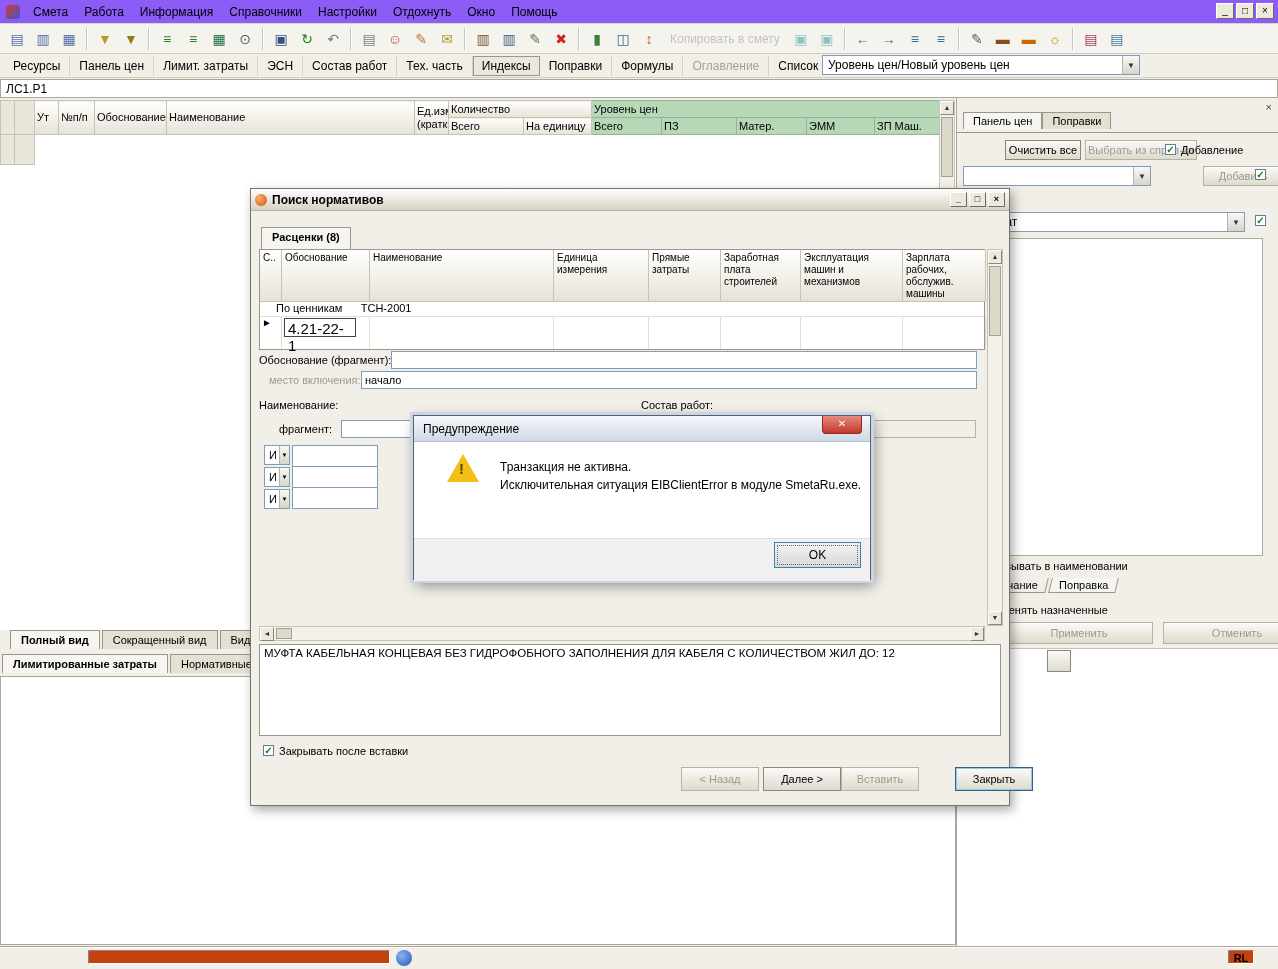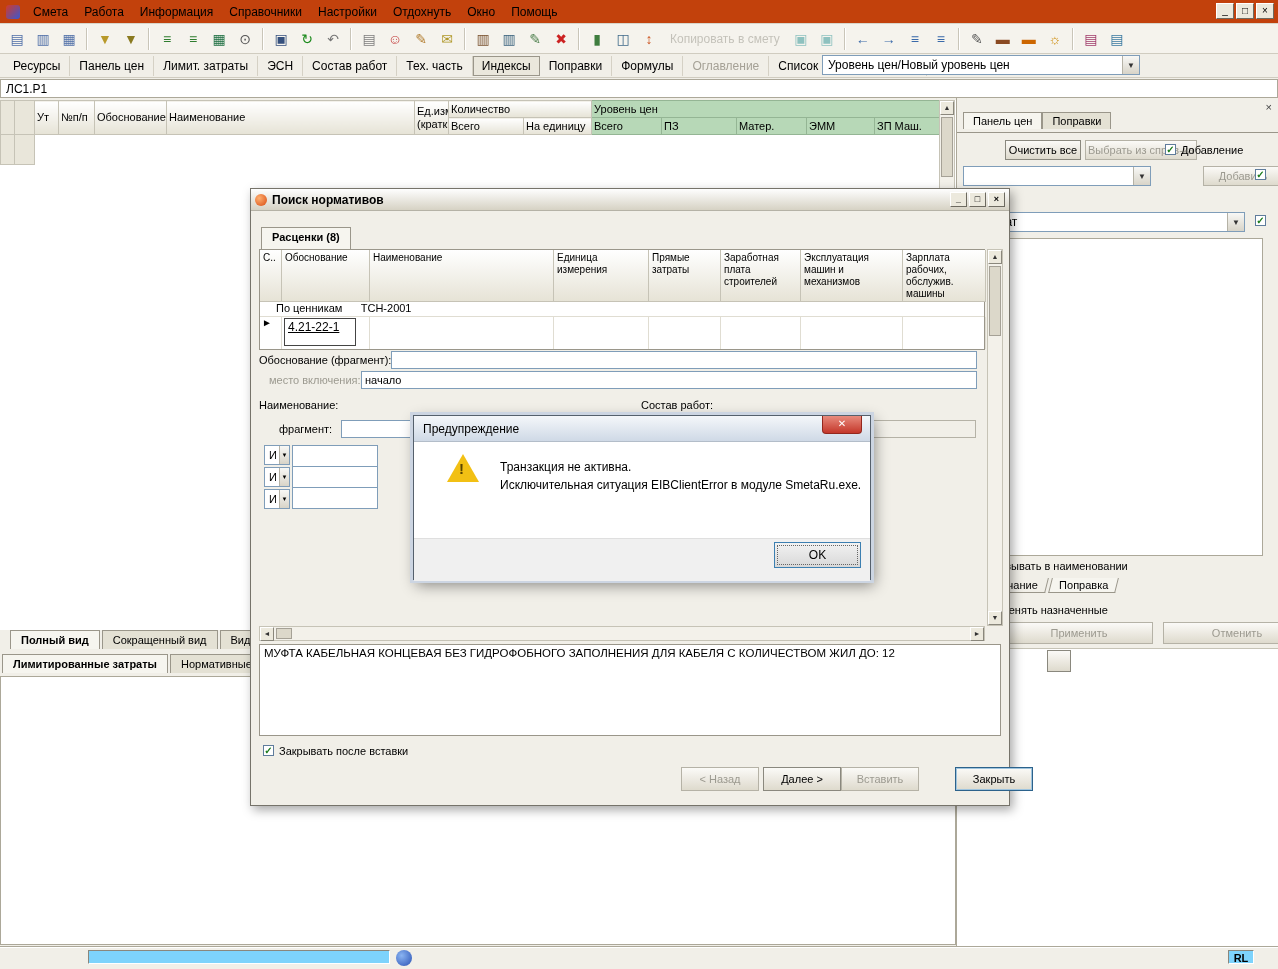--- a/index.html
+++ b/index.html
@@ -1,21 +1,21 @@
 <!DOCTYPE html>
 <html><head>
 <meta charset="utf-8">
 <style>
   *{margin:0;padding:0;box-sizing:border-box;}
   html,body{width:1278px;height:969px;overflow:hidden;}
   body{position:relative;font-family:"Liberation Sans",sans-serif;font-size:12px;color:#000;background:#f1efe8;}
   .disabled-text{color:#9c9a90 !important;}
 
   
-  #menubar{position:absolute;top:0;left:0;right:0;height:24px;background:#c2410c;border-bottom:1px solid #d9d5c9;display:flex;align-items:center;padding-left:4px;}
+  #menubar{position:absolute;top:0;left:0;right:0;height:24px;background:#8b5cf6;border-bottom:1px solid #d9d5c9;display:flex;align-items:center;padding-left:4px;}
   .app-ic{width:14px;height:14px;margin:0 5px 0 2px;background:linear-gradient(135deg,#d23a2a,#3a58d2);border-radius:3px;}
   .menu-item{padding:4px 8px;cursor:default;}
   #win-controls{position:absolute;right:4px;top:3px;display:flex;gap:2px;}
   .wc-btn{width:18px;height:16px;border:1px solid;border-color:#ffffff #6d6a60 #6d6a60 #ffffff;background:#ece9dd;font-size:10px;line-height:13px;text-align:center;}
 
   
   #toolbar{position:absolute;top:24px;left:0;right:0;height:30px;background:#f5f3ed;border-bottom:1px solid #d0ccc0;display:flex;align-items:center;padding:2px 4px;}
   .tb-btn{min-width:24px;height:24px;display:flex;align-items:center;justify-content:center;font-size:14px;border:1px solid transparent;border-radius:2px;margin:0 1px;cursor:default;}
   .tb-btn.lbl{padding:0 6px;font-size:12px;}
   .tb-btn.off{opacity:.55;}
@@ -83,37 +83,37 @@
   .inp.gray{background:#f1efe8;border-color:#b5b2a6;color:#8a887e;}
   .and-combo{position:absolute;width:26px;height:20px;border:1px solid #7f9db9;background:#fff;font-size:11px;display:flex;align-items:center;padding-left:4px;}
   .and-combo .arr{margin-left:auto;width:10px;align-self:stretch;background:linear-gradient(#f8f8f6,#d8d4c8);border-left:1px solid #b5b2a6;font-size:6px;display:flex;align-items:center;justify-content:center;}
   .and-combo.gray{border-color:#b5b2a6;color:#9c9a90;background:#f1efe8;}
   #dlg-grid{position:absolute;left:8px;top:60px;width:726px;border:1px solid #9a968a;background:#fff;}
   #dlg-grid-head{display:grid;}
   #dlg-grid-head div{border-right:1px solid #c6c3b6;border-bottom:1px solid #c6c3b6;background:linear-gradient(#ffffff,#e6e3d6);font-size:10px;line-height:12px;padding:2px 3px;height:52px;overflow:hidden;}
   #dlg-group-row{height:15px;font-size:11px;white-space:pre;padding-left:16px;border-bottom:1px solid #e0ddd2;}
   #dlg-rec-row{display:grid;height:32px;position:relative;}
   #dlg-rec-row div{border-right:1px solid #e0ddd2;}
-  #rec-edit{position:absolute;left:24px;top:1px;width:72px;height:28px;border:1px solid #444;background:#fff;font-size:12px;padding:1px 3px;text-decoration:underline;}
+  #rec-edit{position:absolute;left:24px;top:1px;width:72px;height:19px;border:1px solid #444;background:#fff;font-size:15px;padding:1px 3px;}
   .dlg-btn{position:absolute;width:78px;height:24px;display:flex;align-items:center;justify-content:center;border:1px solid #8a887e;background:linear-gradient(#fbfaf7,#dedacd);font-size:11px;}
   .dlg-btn.off{color:#9c9a90;border-color:#b5b2a6;}
   .dlg-btn.def{border:1px solid #2c628b;box-shadow:0 0 0 1px #9fc4de inset;margin-left:36px;}
   #memo{position:absolute;left:8px;top:455px;width:742px;height:92px;border:1px solid #9a968a;background:#fff;font-size:11.5px;padding:2px 4px;}
 
   #warn-dialog{position:absolute;left:413px;top:415px;width:458px;height:165px;background:#fff;border:1px solid #55606c;box-shadow:0 0 0 3px #ccd5e2,3px 5px 14px rgba(0,0,0,.45);z-index:20;}
   #warn-title{height:26px;background:linear-gradient(#f4f7fa,#cfd9e6);border-bottom:1px solid #b3bdc9;display:flex;align-items:center;padding-left:9px;font-size:12px;}
   #warn-close{position:absolute;top:0;right:8px;width:40px;height:18px;background:linear-gradient(#e88b7d,#c4372a);border:1px solid #93271d;border-top:none;border-radius:0 0 4px 4px;color:#fff;font-size:10px;text-align:center;line-height:16px;}
   #warn-band{position:absolute;left:0;right:0;top:122px;height:43px;background:#f0f0f0;border-top:1px solid #dfdfdf;}
   .tri{position:absolute;left:33px;top:38px;width:0;height:0;border-left:16px solid transparent;border-right:16px solid transparent;border-bottom:28px solid #f2c014;}
   .tri::after{content:"!";position:absolute;left:-4px;top:6px;font-weight:bold;font-size:15px;color:#5a4500;}
   #ok-btn{position:absolute;left:360px;top:126px;width:87px;height:26px;display:flex;align-items:center;justify-content:center;border:1px solid #3c7fb1;background:linear-gradient(#f2f2f2,#d8d8d8);font-size:12px;outline:1px dotted #666;outline-offset:-4px;}
 
   
   #statusbar{position:absolute;left:0;right:0;top:947px;height:22px;background:#f1efe8;border-top:1px solid #fff;box-shadow:0 -1px 0 #aca899;}
-  .sb-box{position:absolute;top:2px;height:14px;background:#7dd3fc;border:1px solid;border-color:#8a877c #fff #fff #8a877c;}
+  .sb-box{position:absolute;top:2px;height:14px;background:#c2410c;border:1px solid;border-color:#8a877c #fff #fff #8a877c;}
   #sb-lang{font-size:11px;font-weight:bold;text-align:center;line-height:15px;}
   #sb-icon{position:absolute;left:396px;top:2px;width:16px;height:16px;border-radius:50%;background:radial-gradient(circle at 35% 35%,#8ab4f2,#2a52b4);}
 </style>
 </head>
 <body>
 
 <div id="menubar">
   <span class="app-ic"></span>
   <span id="menu-items" style="display:flex">
       <span class="menu-item">Смета</span>

